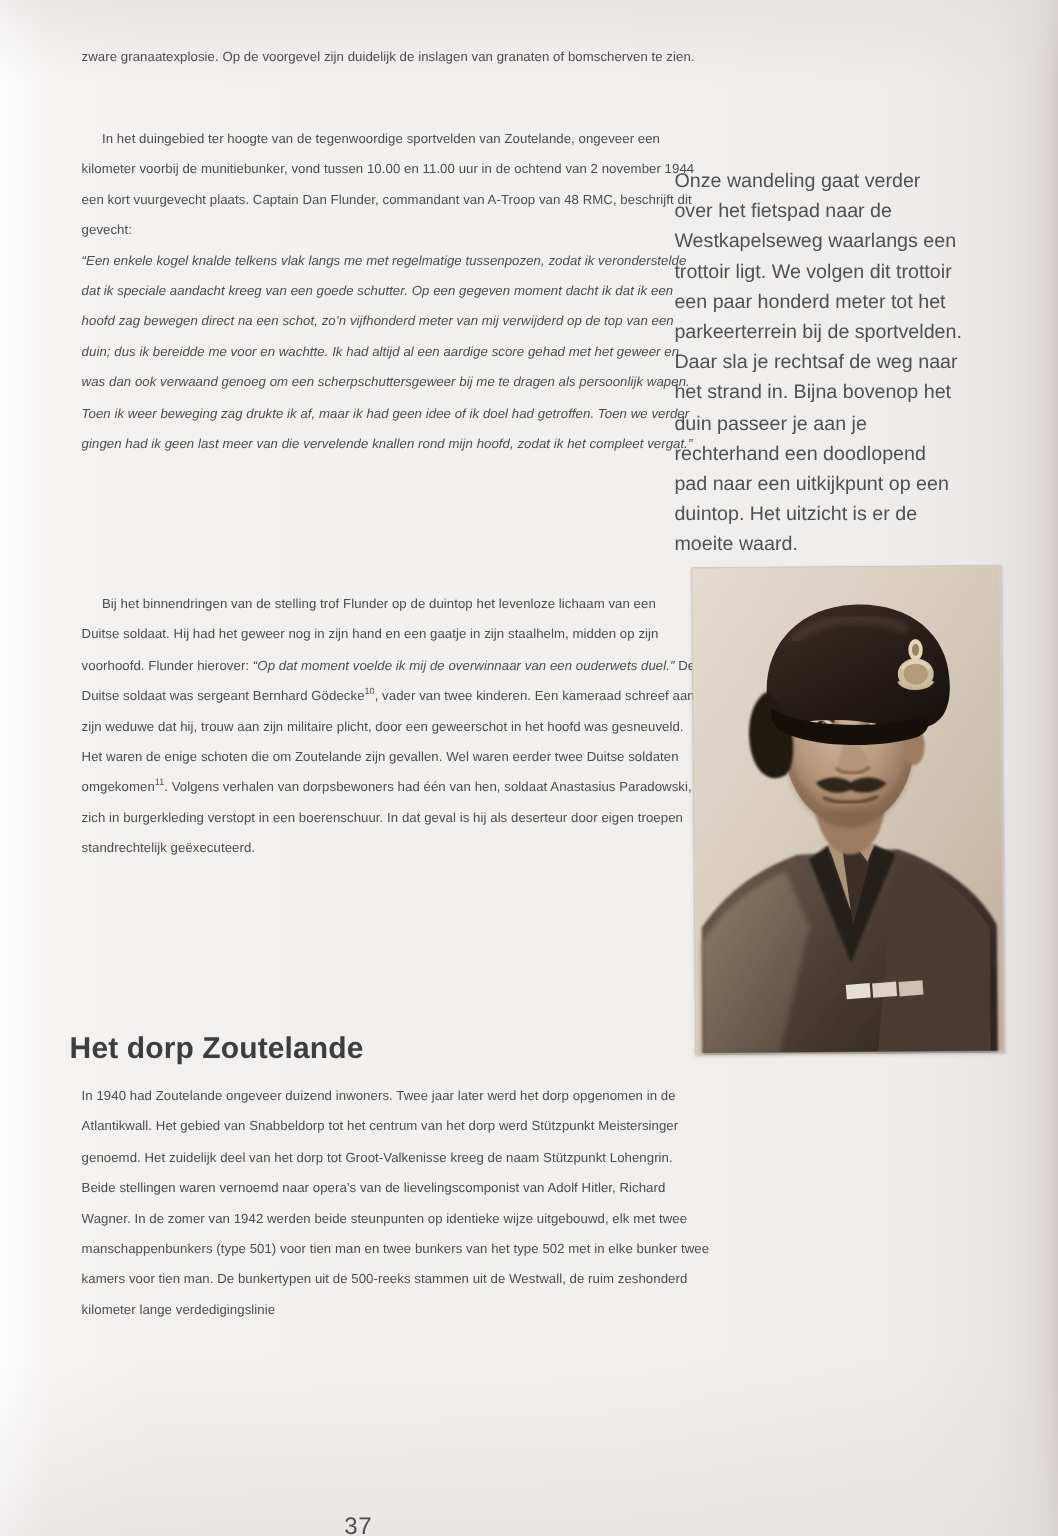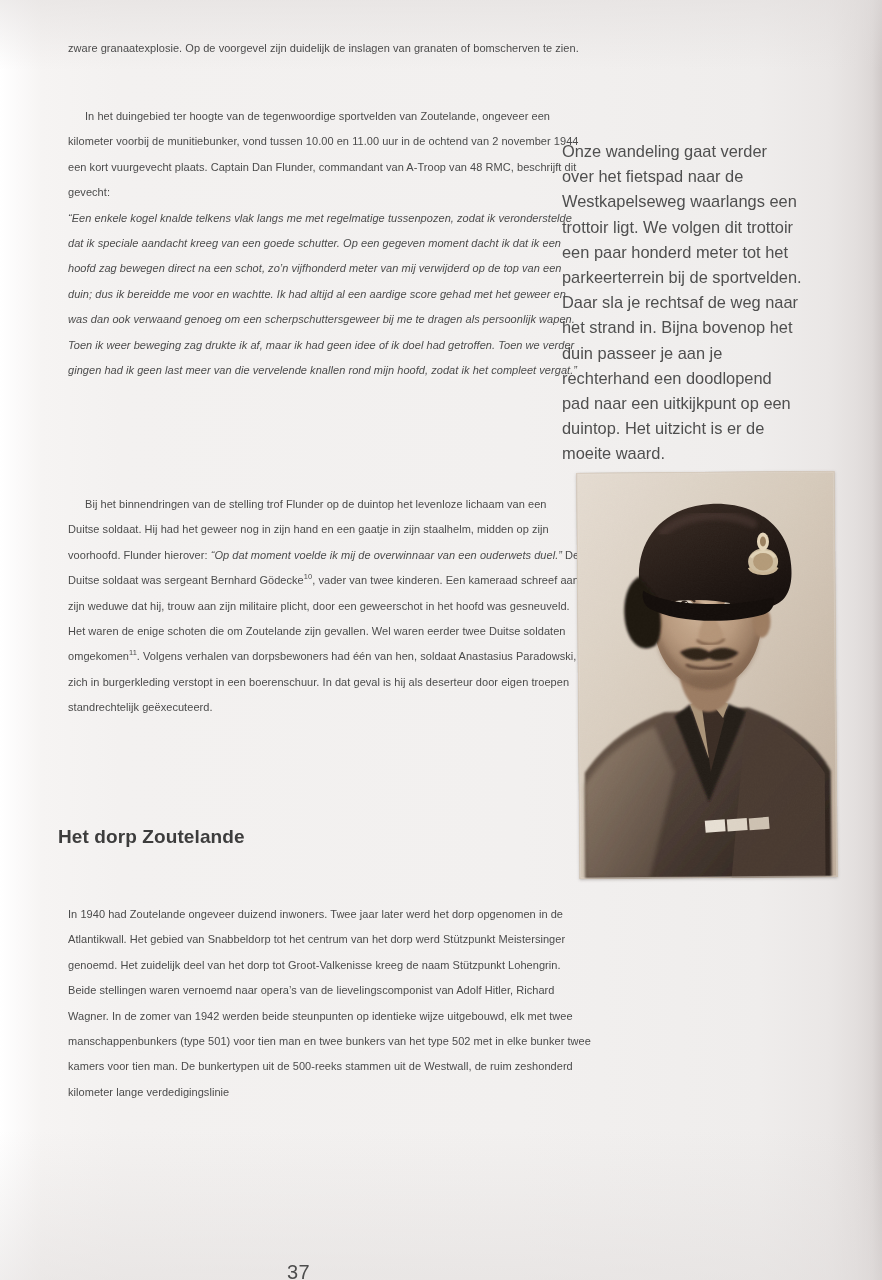--- a/index.html
+++ b/index.html
@@ -68,23 +68,23 @@
     vertical-align: super;
     line-height: 0;
   }
 
   #intro-paragraph   { top: 36px;  }
   #body-paragraph-1  { top: 104px; }
   #body-paragraph-2  { top: 492px; }
   #section-heading {
     position: absolute;
     left: 58px;
-    top: 806px;
+    top: 838px;
     width: 420px;
-    font-size: 19px;
+    font-size: 25px;
     line-height: 30px;
     font-weight: bold;
     color: #3d3d3d;
     letter-spacing: 0.1px;
   }
   #body-paragraph-3  { top: 902px; width: 524px; }
 
   #side-paragraph    { top: 94px; }
 
   

